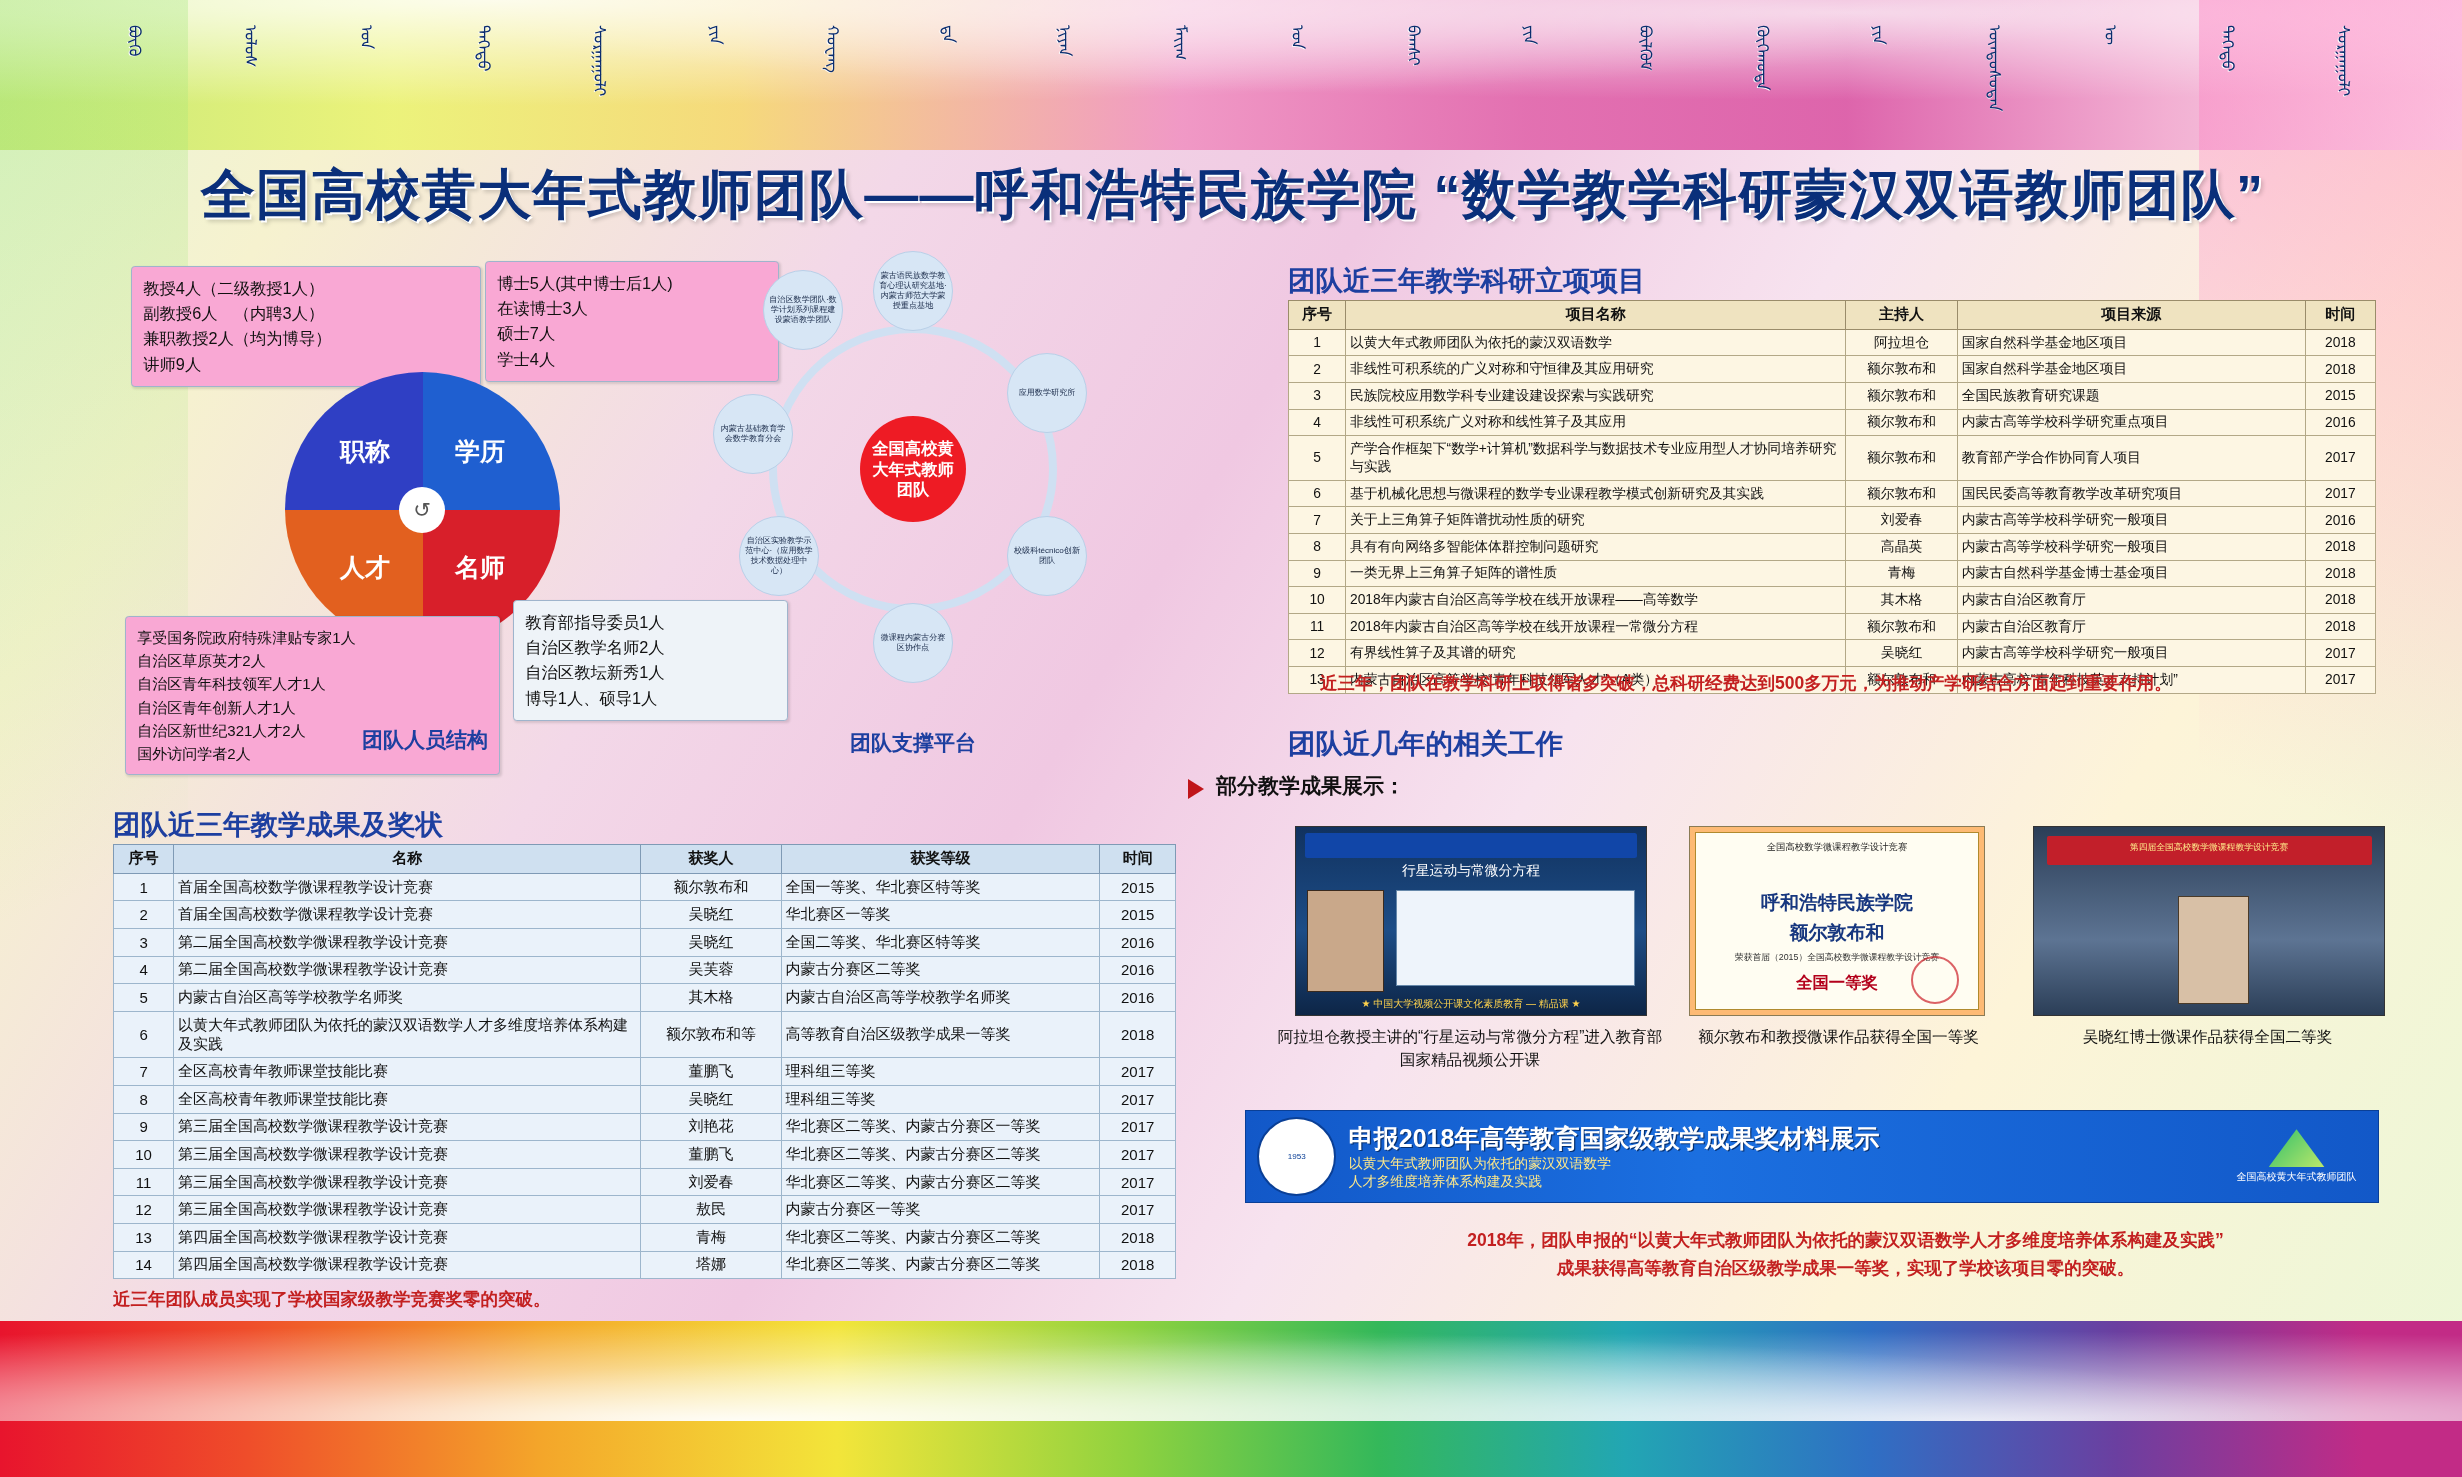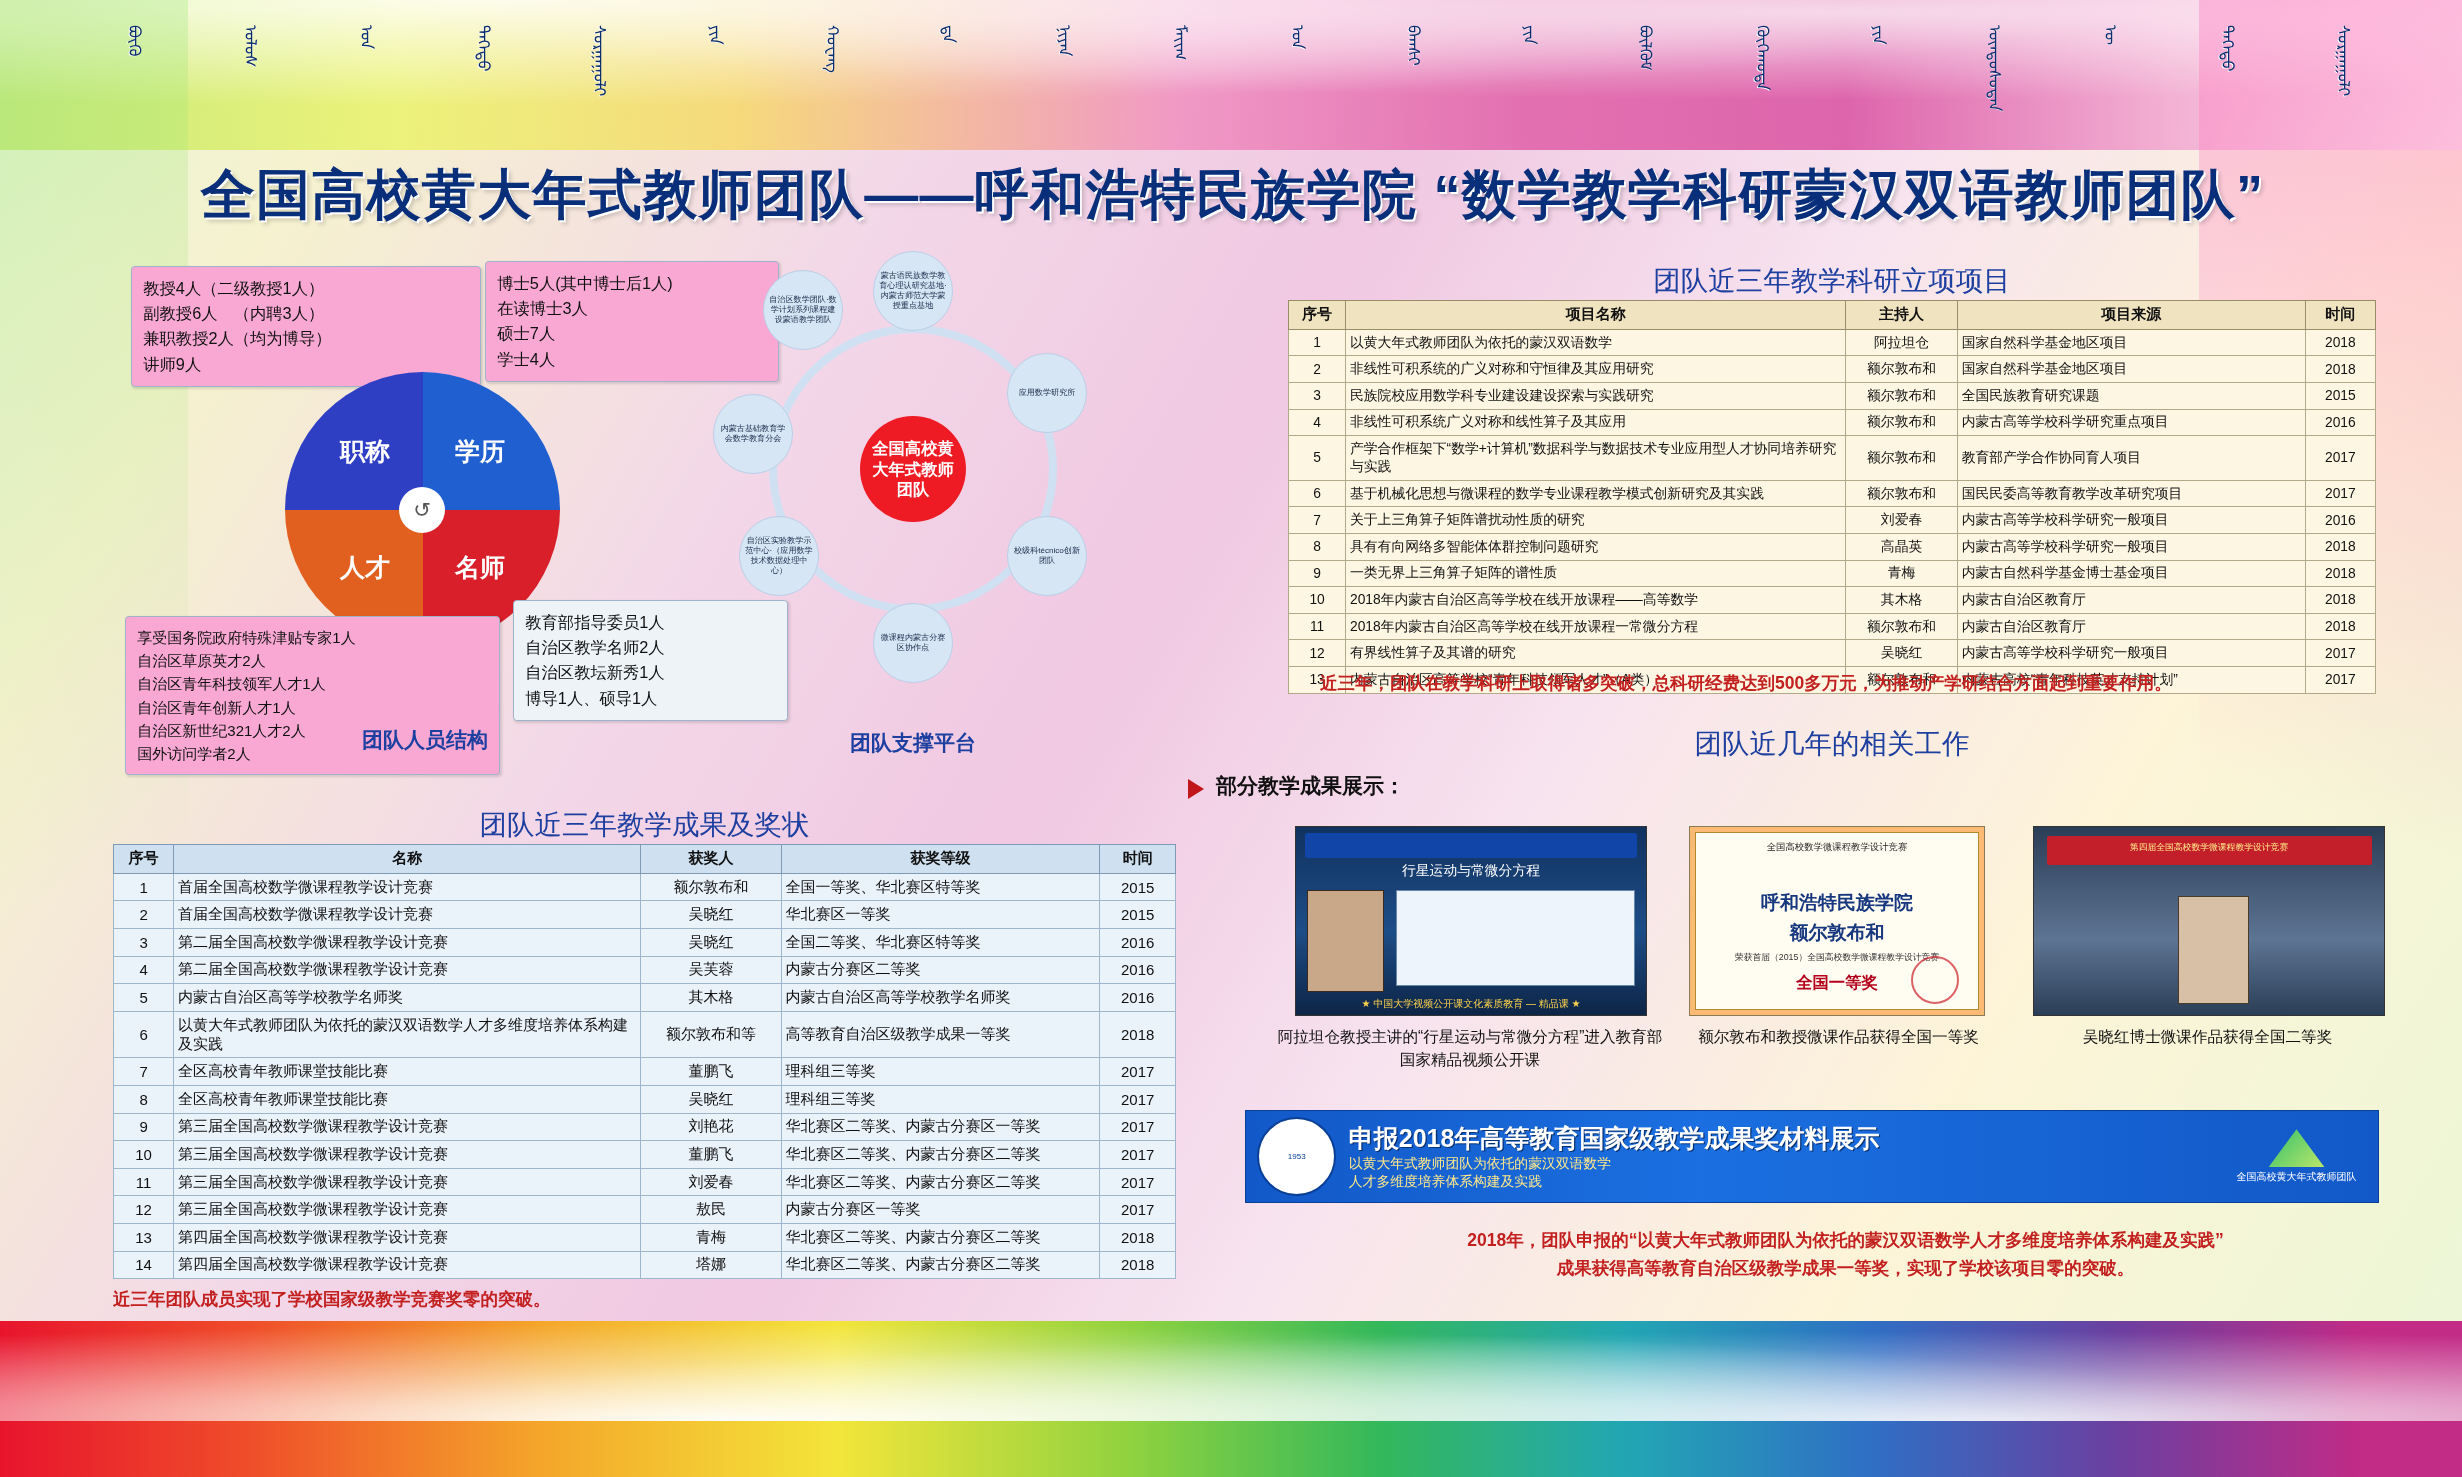--- a/index.html
+++ b/index.html
@@ -32,21 +32,21 @@
   .mong-strip{position:absolute;left:125px;top:25px;width:2227px;height:109px;
     display:flex;justify-content:space-between;align-items:flex-start;}
   .mong{writing-mode:vertical-lr;font-family:"DejaVu Sans",sans-serif;font-size:16.3px;
     color:#0b2d6e;letter-spacing:1.3px;line-height:1.1;text-shadow:0.6px 0.6px 0 #fff;}
 
   .title{position:absolute;left:119px;top:159px;width:2227px;text-align:center;
     font-size:54px;font-weight:bold;color:#0a2f7a;letter-spacing:1.3px;
     text-shadow:1.9px 1.9px 0 #ffffff, 3.8px 3.8px 4.4px rgba(0,0,0,.18);
     font-family:"Liberation Sans","DejaVu Sans",sans-serif;white-space:nowrap;}
 
-  .sec-title{position:absolute;font-size:27.5px;font-weight:normal;color:#1d3fa0;text-align:center;}
+  .sec-title{position:absolute;font-size:27.5px;font-weight:bold;color:#1d3fa0;text-align:left;}
 
   
   .box{position:absolute;background:#f9a8d4;border:1.3px solid #9fb4cc;border-radius:3.8px;
     padding:8.8px 11.3px;font-size:16.3px;color:#111;line-height:1.55;box-shadow:1.3px 1.3px 2.5px rgba(0,0,0,.12);}
 
   
   .quad{position:absolute;width:275px;height:275px;border-radius:50%;overflow:hidden;}
   .q{position:absolute;width:50%;height:50%;display:flex;align-items:center;justify-content:center;
     color:#fff;font-size:25px;font-weight:bold;}
   .q1{left:0;top:0;background:#2f3fc4;}

